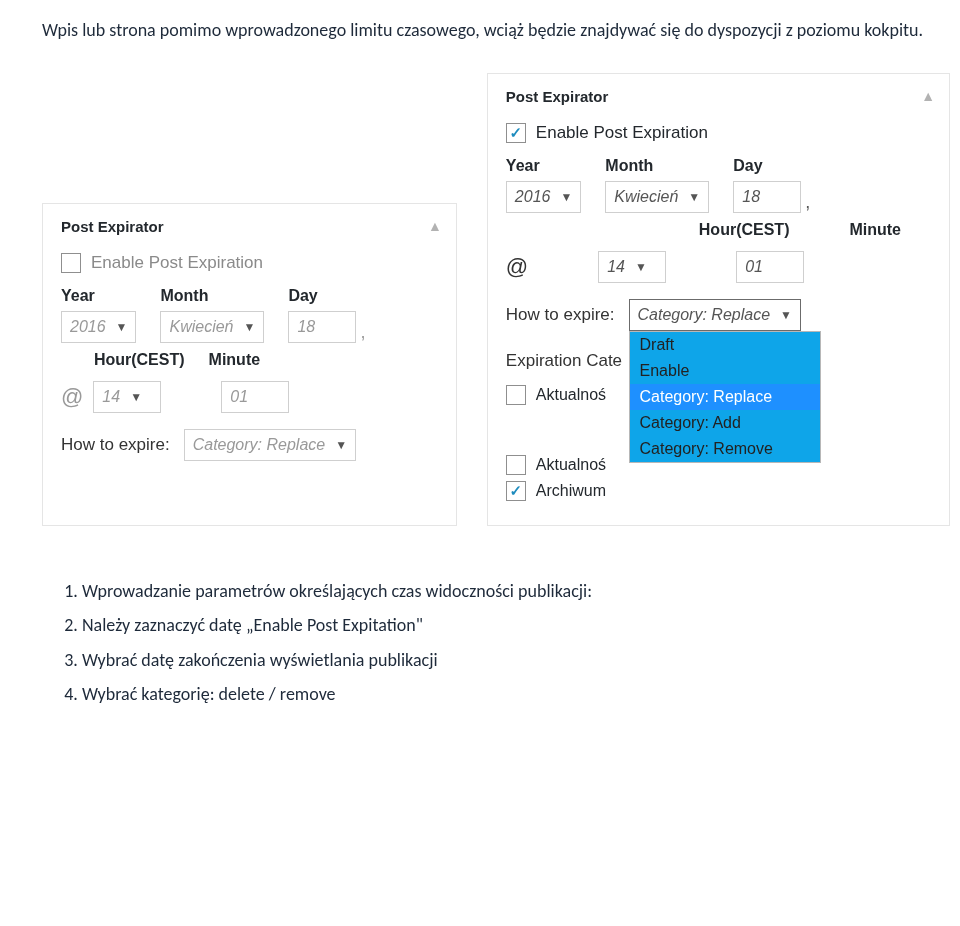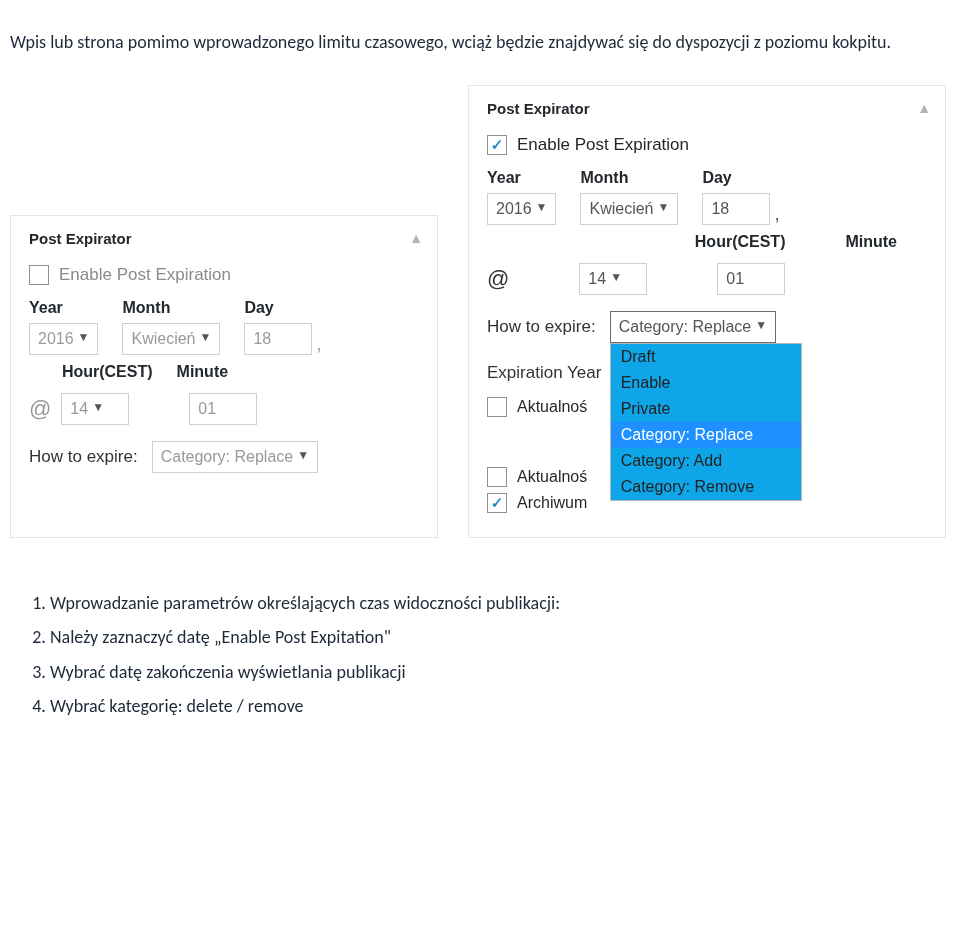--- a/index.html
+++ b/index.html
@@ -3,21 +3,22 @@
 <meta charset="utf-8">
 <style>
   body{
     margin:0;
     font-family:"Segoe UI",Arial,sans-serif;
     background:#fff;
     width:960px;
     color:#3a3a3a;
   }
   .page{
-    padding:30px 10px 40px 10px;
+    padding:18px 10px 40px 10px;
+    margin-left:32px;
   }
   .intro{
     font-size:18px;
     color:#1e2a3a;
     font-family:"Calibri","Segoe UI",Arial,sans-serif;
     line-height:1.4;
     margin-bottom:30px;
     text-align:justify;
   }
   .panels{
@@ -60,21 +61,21 @@
     margin-right:10px;font-size:15px;color:#1e8cbe;font-weight:bold;
   }
   .cb.checked::after{content:"\2713";}
   .lbl{font-size:17px;color:#23282d;}
   .lbl.dim{color:#8a8a8a;}
   .field-row{display:flex;gap:24px;margin-bottom:6px;}
   .field-col{display:flex;flex-direction:column;}
   .field-label{font-size:16px;font-weight:600;color:#23282d;margin-bottom:6px;}
   .sel,.txt{
     border:1px solid #cfcfcf;background:#fff;padding:6px 8px;font-size:16px;
-    display:inline-flex;color:#555;min-width:50px;
+    display:inline-flex;align-items:center;gap:6px;color:#555;min-width:50px;font-style:italic;
   }
   .sel .caret{color:#555;font-size:12px;margin-left:4px;}
   .panel.left .sel,.panel.left .txt{color:#999;}
   .at{font-size:22px;color:#333;margin-right:10px;}
   .panel.left .at{color:#999;}
   .comma{font-size:18px;margin-left:4px;color:#555;}
   .panel.left .comma{color:#999;}
   .how-row{display:flex;align-items:center;gap:14px;margin-top:16px;}
   .dropdown-wrap{position:relative;display:inline-block;}
   .dropdown-open{
@@ -219,30 +220,29 @@
       <div class="how-row">
         <span>How to expire:</span>
         <div class="dropdown-wrap">
           <span class="sel boxed">
               <span>Category: Replace</span>
               <span class="caret">▼</span>
             </span>
           <div class="dropdown-open">
             <div class="opt">Draft</div>
             <div class="opt">Enable</div>
-            <div class="opt">Private</div>
             <div class="opt sel-opt">Category: Replace</div>
             <div class="opt">Category: Add</div>
             <div class="opt">Category: Remove</div>
           </div>
         </div>
       </div>
 
       <div class="row" style="margin-top:20px;">
-        <span>Expiration Year</span>
+        <span>Expiration Cate</span>
       </div>
       <div class="cats">
         <div class="cat-row">
             <span class="cb"></span>
             <span class="lbl">Aktualnoś</span>
           </div>
         <div class="cat-row" style="margin-left:24px;flex-direction:column;">
             <span class="cb"></span>
             <span class="lbl">Nekro</span>
           </div>

